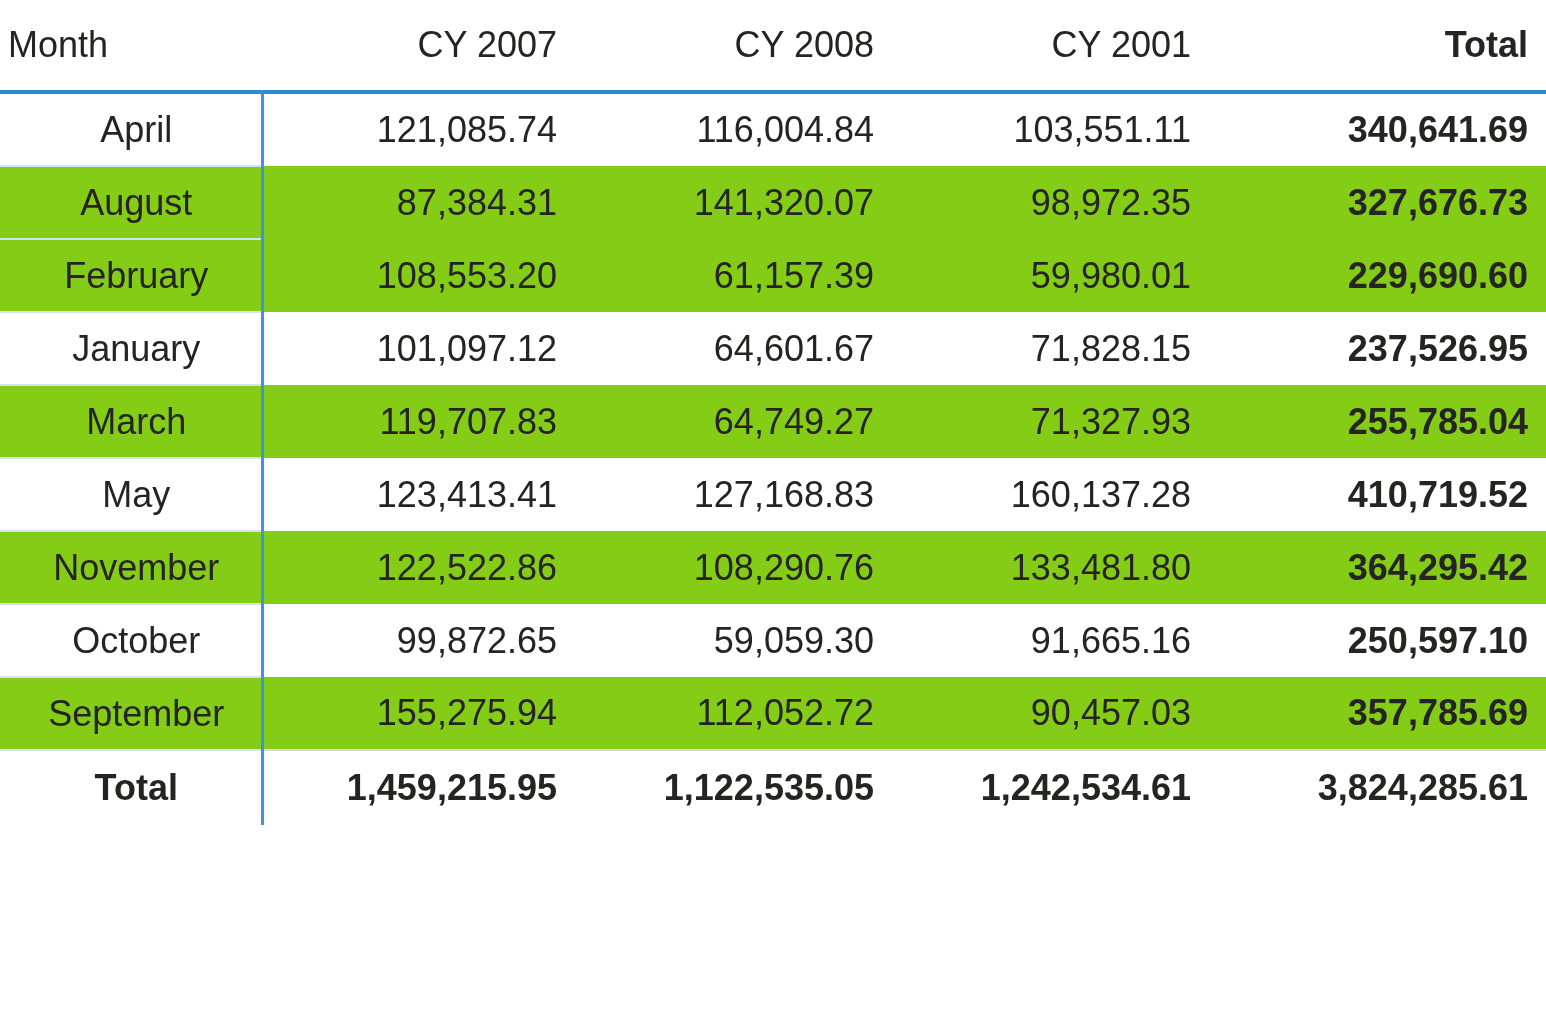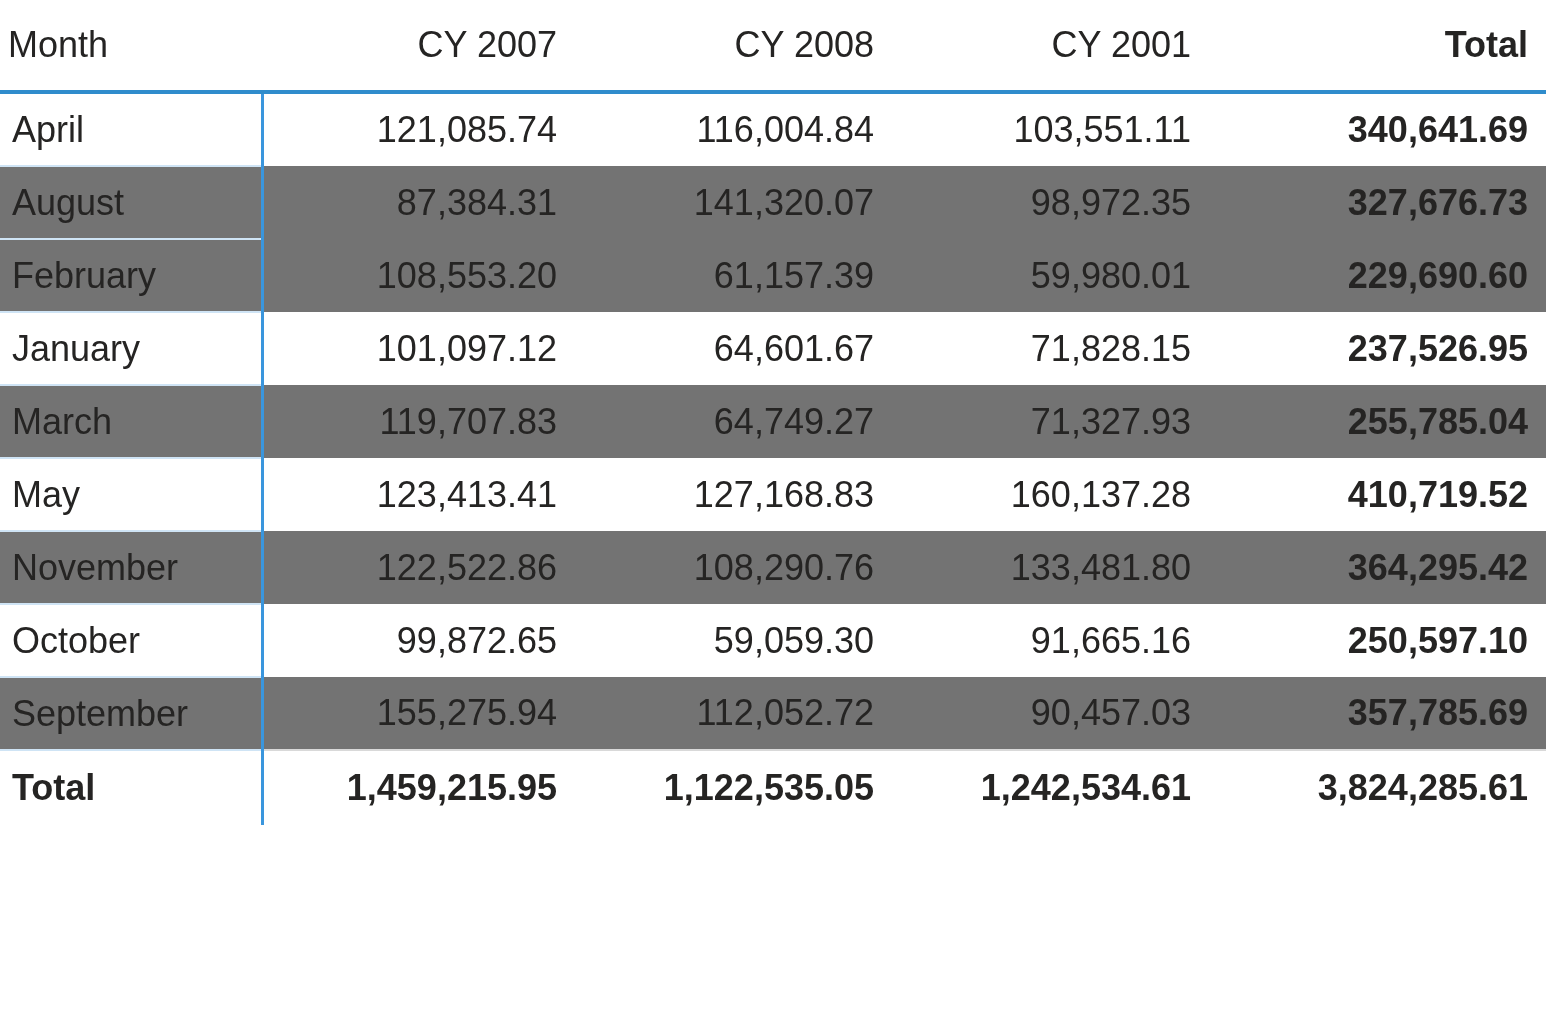--- a/index.html
+++ b/index.html
@@ -63,37 +63,37 @@
   tbody td {
     font-size: 36px;
     font-weight: 400;
     height: 71px;
     vertical-align: middle;
     white-space: nowrap;
     padding: 0;
     color: #252423;
   }
   td.cell-month {
-    text-align: left;
+    text-align: center;
     padding-left: 12px;
     border-right: 3px solid #3a96dd;
   }
   td.cell-num {
     text-align: right;
     padding-right: 22px;
     padding-left: 20px;
   }
   td.cell-total {
     text-align: right;
     font-weight: 700;
     padding-right: 18px;
   }
 
   
-  tbody tr.band td { background: #737373; }
+  tbody tr.band td { background: #84cc16; }
   tbody tr.plain td { background: #ffffff; }
 
   
   tbody tr td.cell-month { border-bottom: 2px solid #cfe4f5; }
 
   
   tr.grand-total td {
     font-weight: 700;
     font-size: 36px;
     background: #ffffff;

